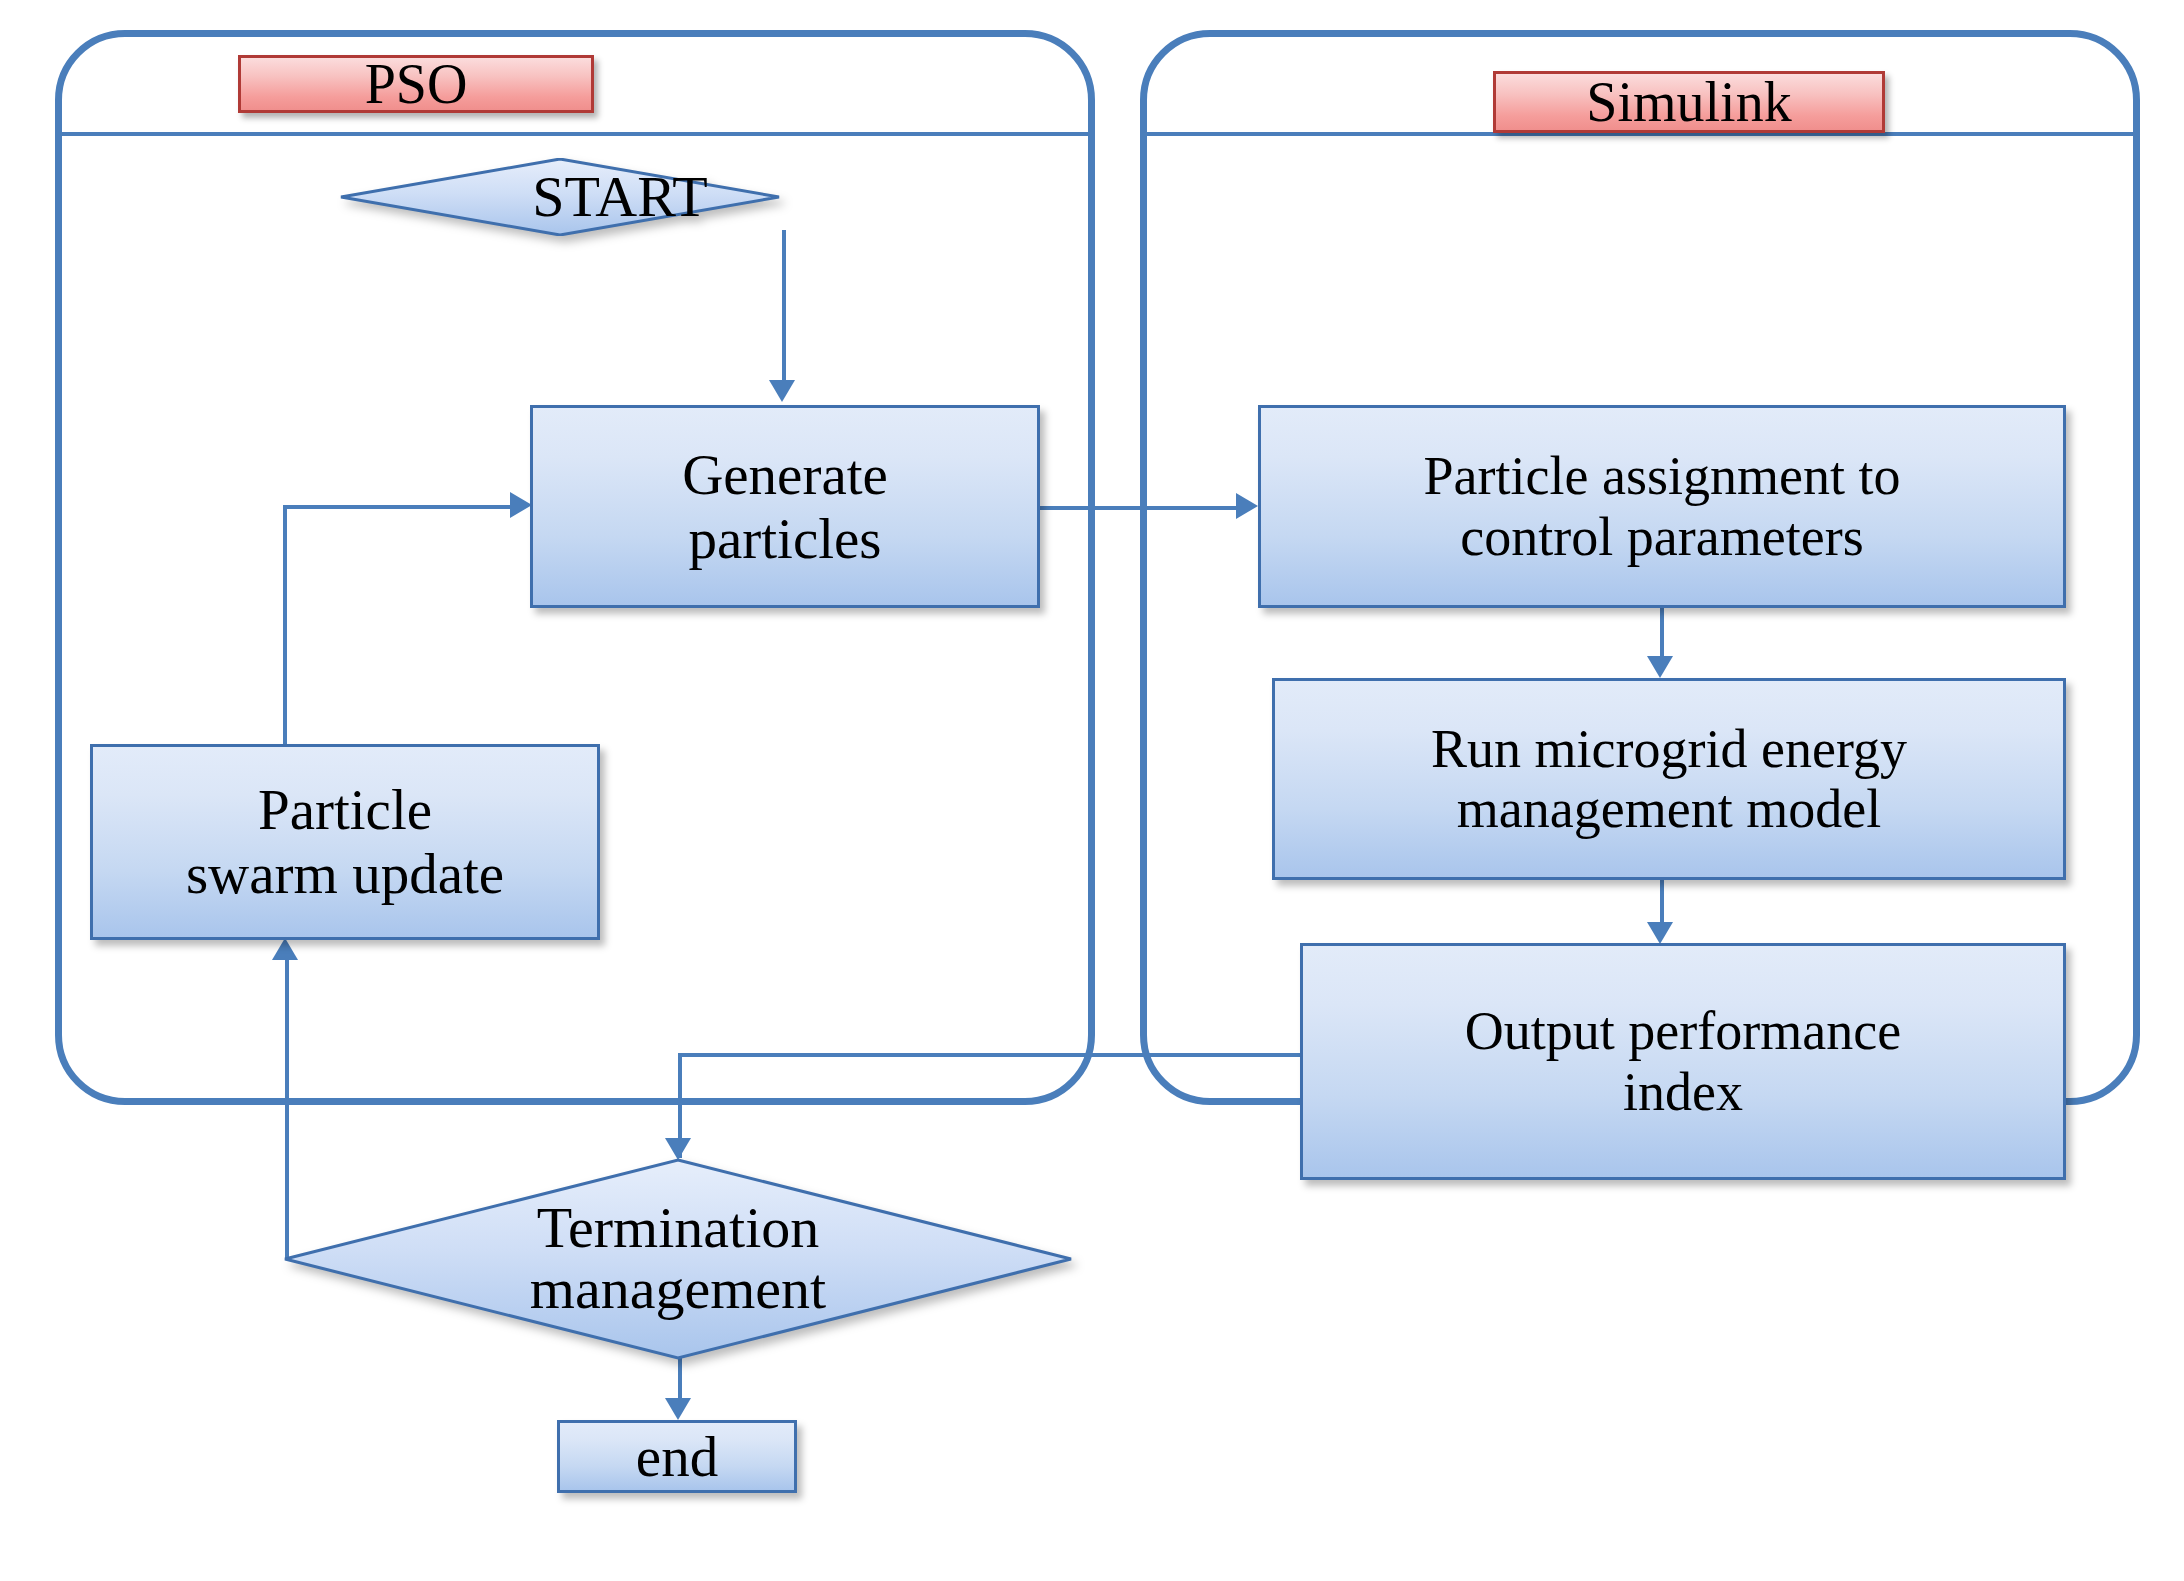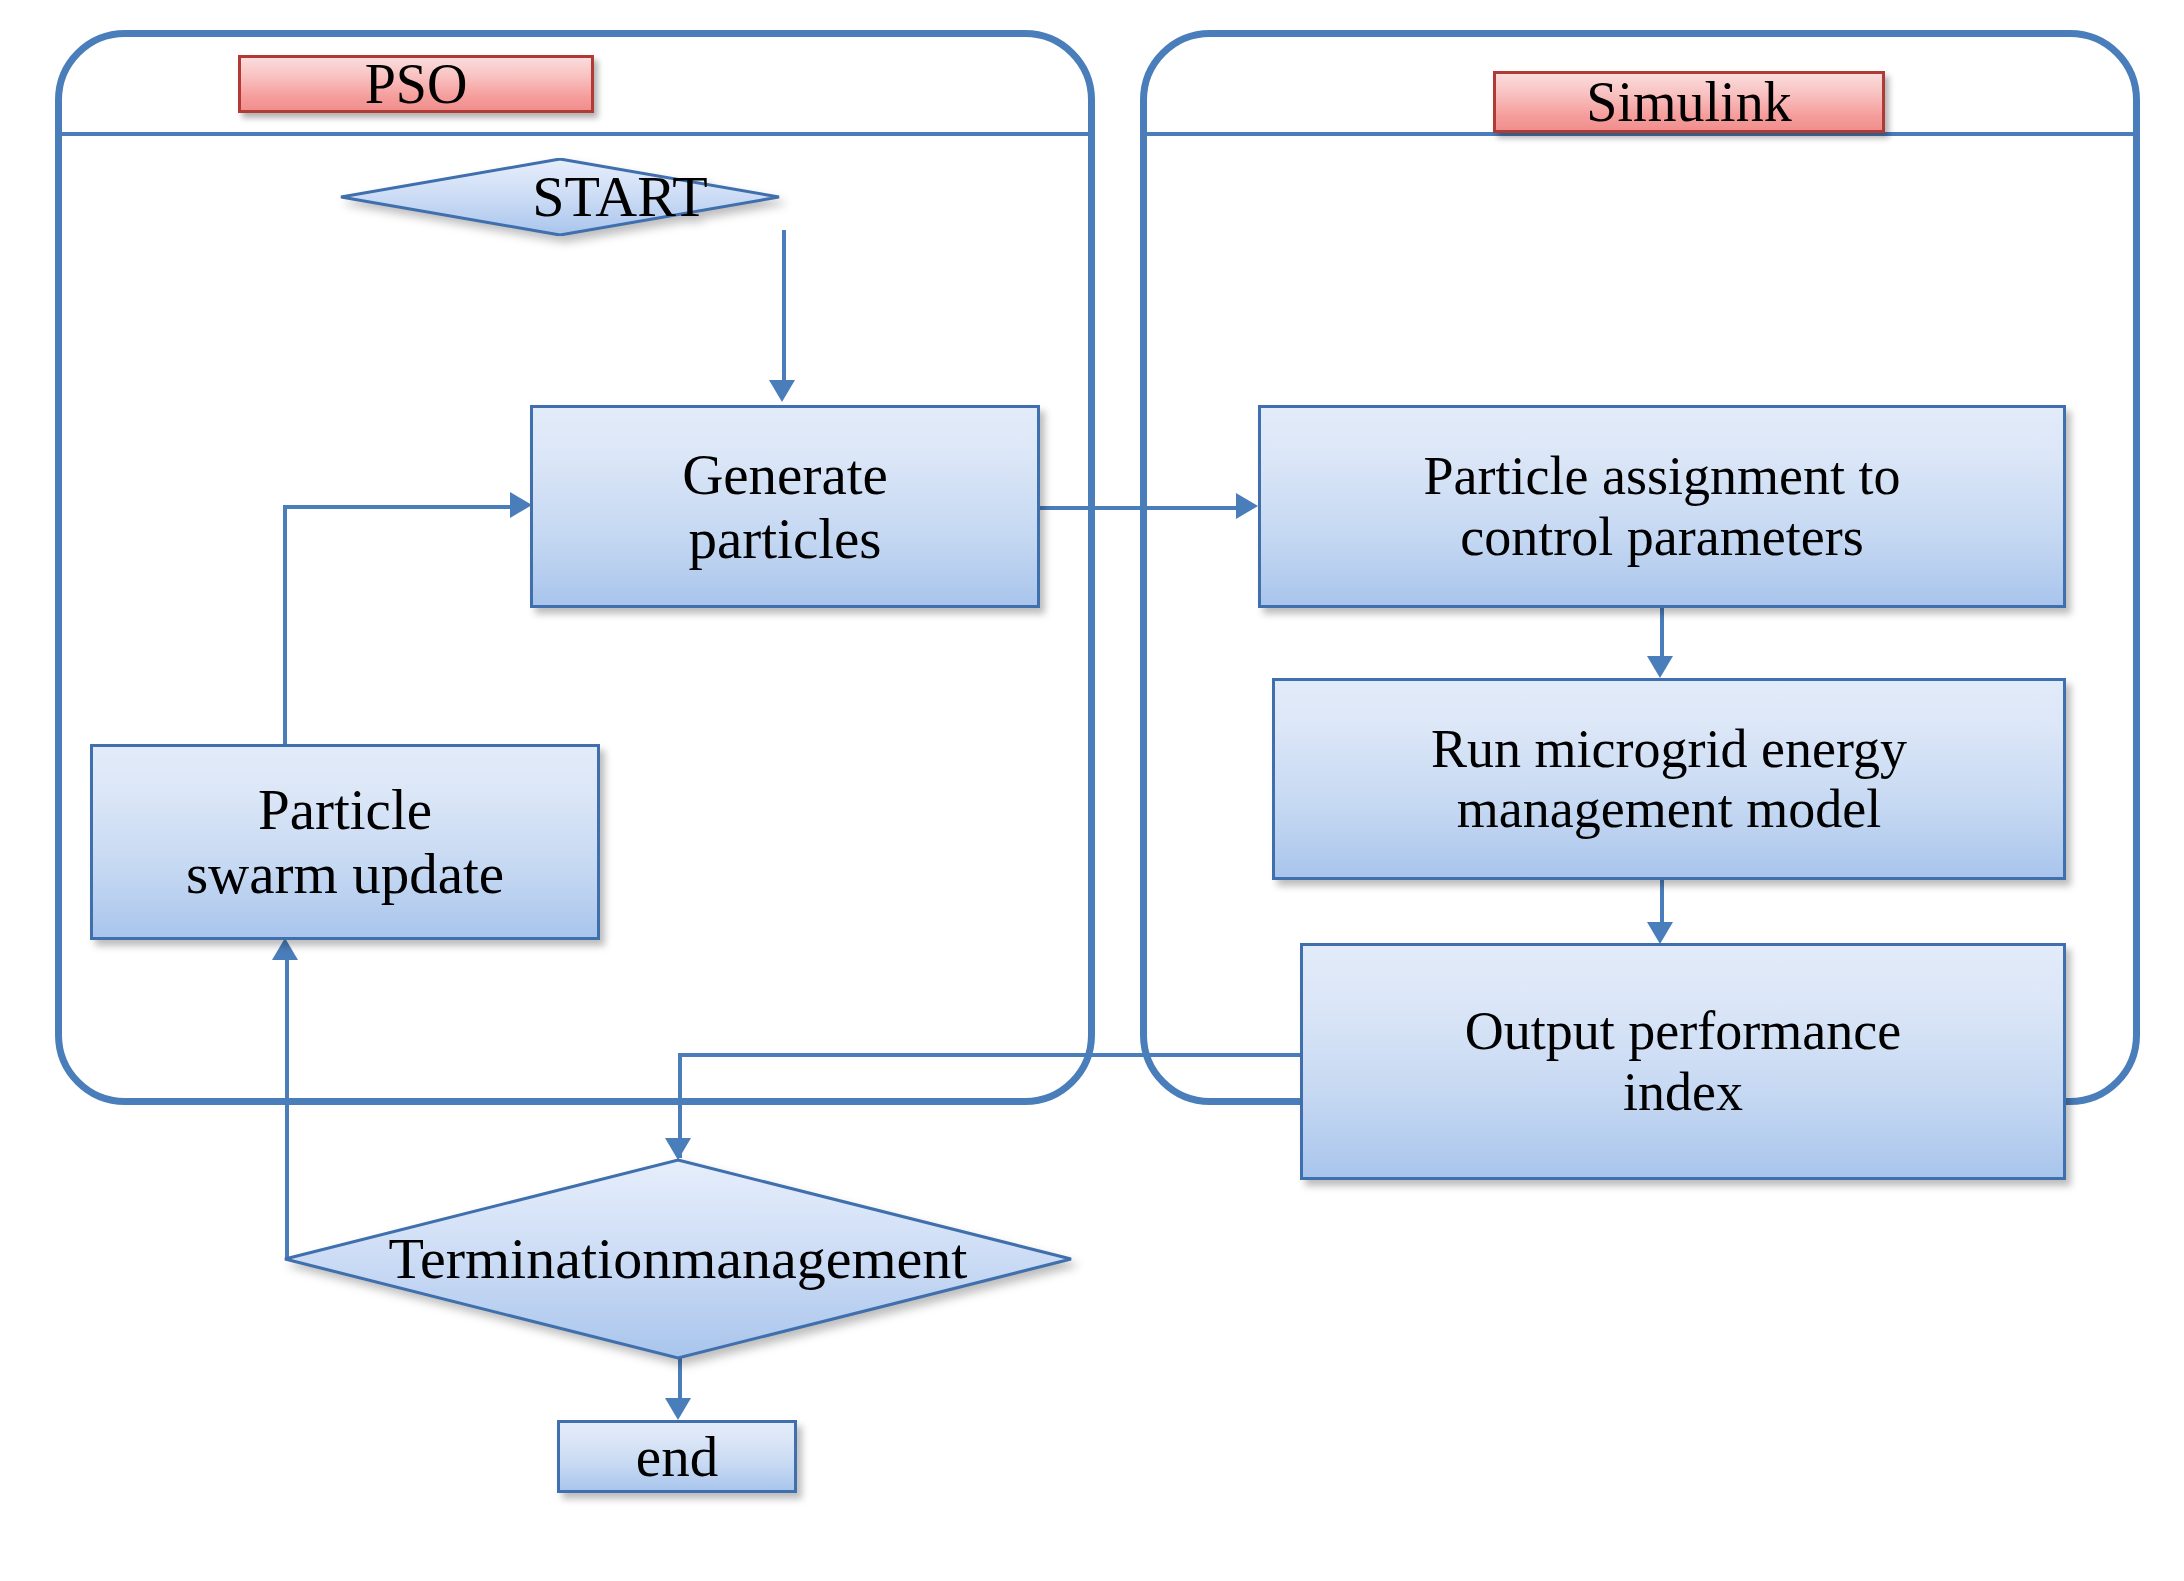--- a/index.html
+++ b/index.html
@@ -183,21 +183,21 @@
     <svg width="790" height="202" viewBox="0 0 790 202">
       <defs>
         <linearGradient id="dgB" x1="0" y1="0" x2="0" y2="1">
           <stop offset="0%" stop-color="#e6eefb"></stop>
           <stop offset="45%" stop-color="#cfdef6"></stop>
           <stop offset="100%" stop-color="#a9c5ec"></stop>
         </linearGradient>
       </defs>
       <polygon points="395,2 788,101 395,200 2,101" fill="url(#dgB)" stroke="#3f6fad" stroke-width="3"></polygon>
     </svg>
-    <div class="diamond-label t-dia" style="flex-direction:row; padding-right:80px;">
+    <div class="diamond-label t-dia" style="flex-direction:column; padding-right:80px;">
       <span>Termination</span>
       <span>management</span>
     </div>
   </div>
 
   <div class="box t-box" style="left:557px; top:1420px; width:240px; height:73px;">
     <span>end</span>
   </div>
 
   <div class="box t-box-sm" style="left:1258px; top:405px; width:808px; height:203px; flex-direction:column;">

